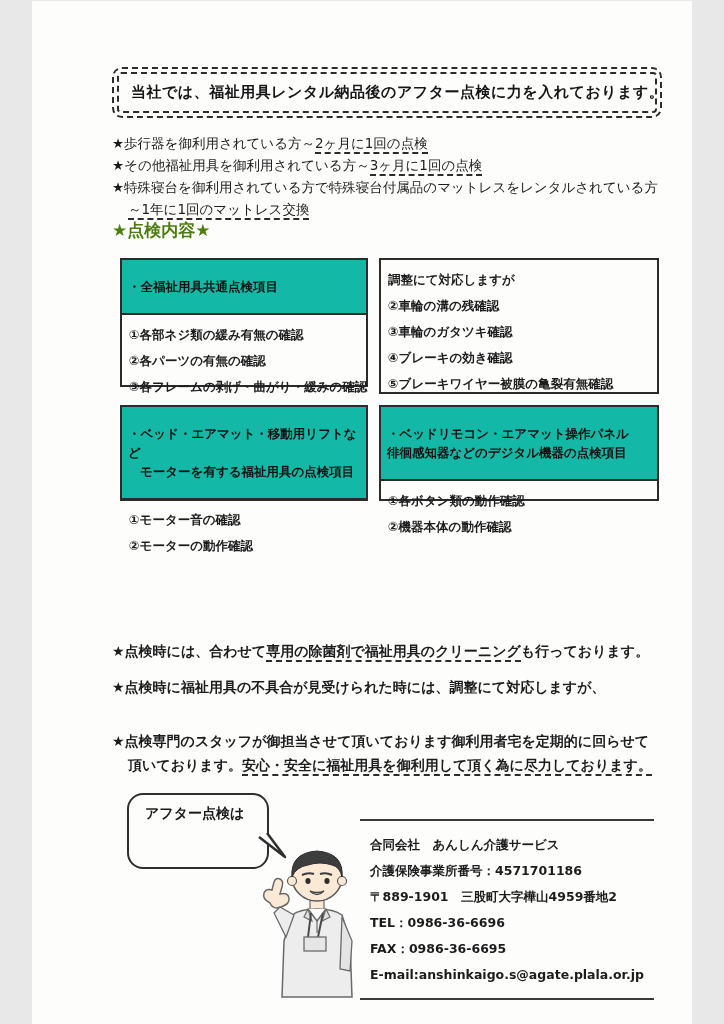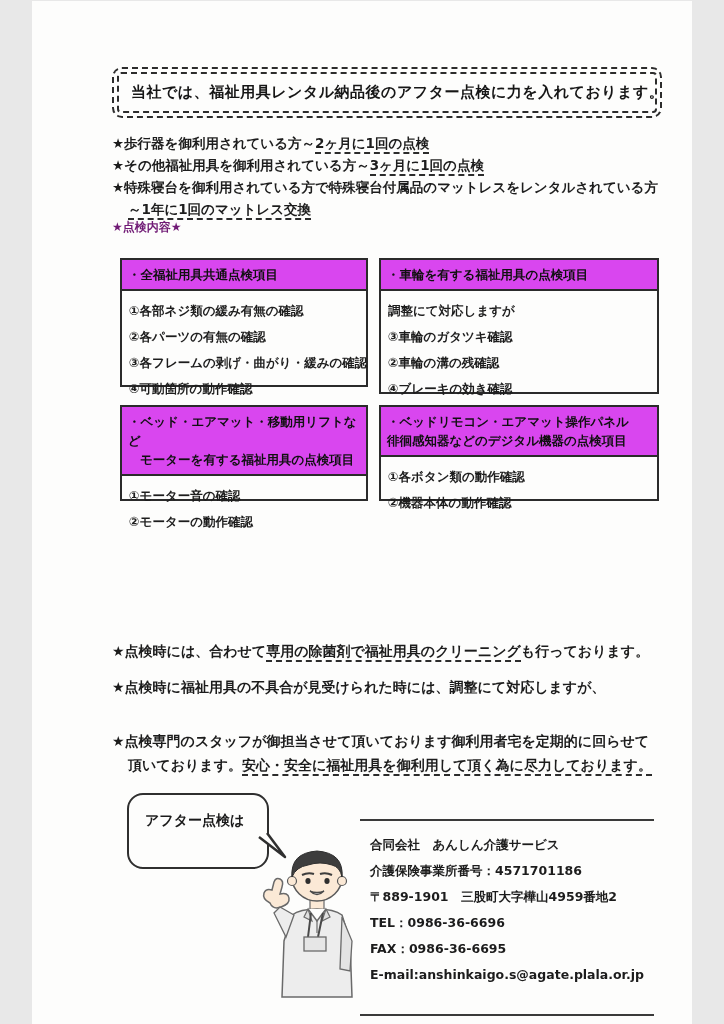--- a/index.html
+++ b/index.html
@@ -22,36 +22,36 @@
   }
   .banner-inner {
     border: 2px dashed #2c2c2c; border-radius: 4px;
     padding: 9px 12px; text-align: center;
     font-size: 15px; font-weight: bold; letter-spacing: 0.5px; color: #161616;
     white-space: nowrap;
   }
   
   .bullets {
     position: absolute; left: 80px; top: 131px; width: 580px;
-    font-size: 13.5px; font-weight: 700; line-height: 22px; color: #1d1d1d;
+    font-size: 13.5px; font-weight: 400; line-height: 22px; color: #1d1d1d;
   }
   .dul { border-bottom: 2px dashed #2c2c2c; padding-bottom: 1px; }
   .indent { padding-left: 16px; display: inline-block; }
   
   .section-title {
     position: absolute; left: 80px; top: 218px;
-    font-size: 12px; font-weight: bold; color: #701a75;
+    font-size: 17px; font-weight: bold; color: #4d7c0f;
   }
   
   .cbox {
     position: absolute; border: 2px solid #2b2b2b; background: #fdfdfc;
   }
   .cbox-header {
-    background: #d946ef; color: #101010; font-weight: bold;
-    font-size: 12.5px; line-height: 19px; padding: 5px 6px;
+    background: #14b8a6; color: #101010; font-weight: bold;
+    font-size: 12.5px; line-height: 19px; padding: 17px 6px;
     border-bottom: 2px solid #2b2b2b;
   }
   .cbox-items { padding: 7px 7px 4px 7px; }
   .cbox-item { font-size: 12.5px; font-weight: 600; line-height: 26px; color: #1d1d1d; white-space: nowrap; }
   .hline2-indent { padding-left: 12px; }
   #box1 { left: 88px; top: 257px; width: 248px; height: 129px; }
   #box2 { left: 347px; top: 257px; width: 280px; height: 136px; }
   #box3 { left: 88px; top: 404px; width: 248px; height: 96px; }
   #box4 { left: 347px; top: 404px; width: 280px; height: 96px; }
   #box5 { left: 88px; top: 524px; width: 418px; height: 88px; }
@@ -60,31 +60,31 @@
     position: absolute; left: 80px; width: 590px;
     font-size: 14px; font-weight: 600; line-height: 24px; color: #1c1c1c;
   }
   #note1 { top: 638px; }
   #note2 { top: 674px; }
   #note3 { top: 728px; }
   
   .bubble {
     position: absolute; left: 95px; top: 792px; width: 142px; height: 76px;
     border: 2px solid #2f2f2f; border-radius: 16px; background: #fdfdfc;
-    padding: 12px 0 0 16px; font-size: 14px; font-weight: bold;
+    padding: 5px 0 0 16px; font-size: 14px; font-weight: bold;
     line-height: 26px; color: #1a1a1a; z-index: 2;
   }
   .bubble-tail { position: absolute; right: -24px; bottom: 2px; }
   
   .staff { position: absolute; left: 224px; top: 840px; z-index: 1; }
   
   .company {
     position: absolute; left: 328px; top: 818px; width: 294px;
     border-top: 2px solid #3a3a3a; border-bottom: 2px solid #3a3a3a;
-    padding: 11px 4px 26px 10px;
+    padding: 11px 4px 10px 10px;
   }
   .company-line {
     font-size: 12.5px; font-weight: 600; line-height: 26px; color: #1c1c1c;
     white-space: nowrap;
   }
 </style>
 </head>
 <body>
 
 <div class="page">
@@ -106,25 +106,24 @@
     <div class="cbox-header">・全福祉用具共通点検項目</div>
     <div class="cbox-items">
       <div class="cbox-item">①各部ネジ類の緩み有無の確認</div>
       <div class="cbox-item">②各パーツの有無の確認</div>
       <div class="cbox-item">③各フレームの剥げ・曲がり・緩みの確認</div>
       <div class="cbox-item">④可動箇所の動作確認</div>
     </div>
   </div>
 
   <div class="cbox" id="box2">
-    <div class="cbox-header">・車輪を有する福祉用具の点検項目</div>
     <div class="cbox-items">
       <div class="cbox-item">調整にて対応しますが</div>
+      <div class="cbox-item">②車輪の溝の残確認</div>
       <div class="cbox-item">③車輪のガタツキ確認</div>
-      <div class="cbox-item">②車輪の溝の残確認</div>
       <div class="cbox-item">④ブレーキの効き確認</div>
       <div class="cbox-item">⑤ブレーキワイヤー被膜の亀裂有無確認</div>
     </div>
   </div>
 
   <div class="cbox" id="box3">
     <div class="cbox-header">
       <div>・ベッド・エアマット・移動用リフトなど</div>
       <div class="hline2-indent">モーターを有する福祉用具の点検項目</div>
     </div>

